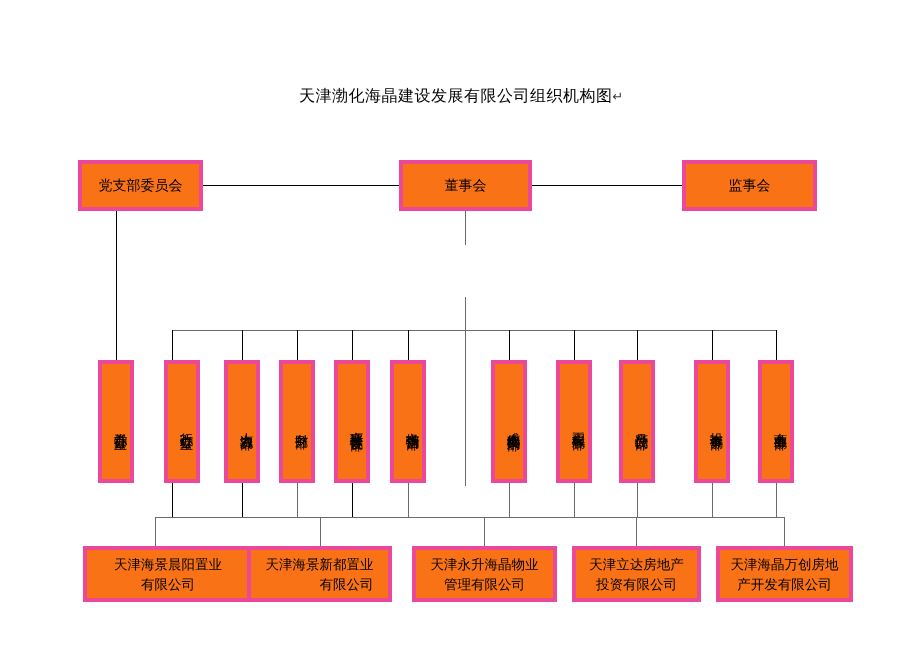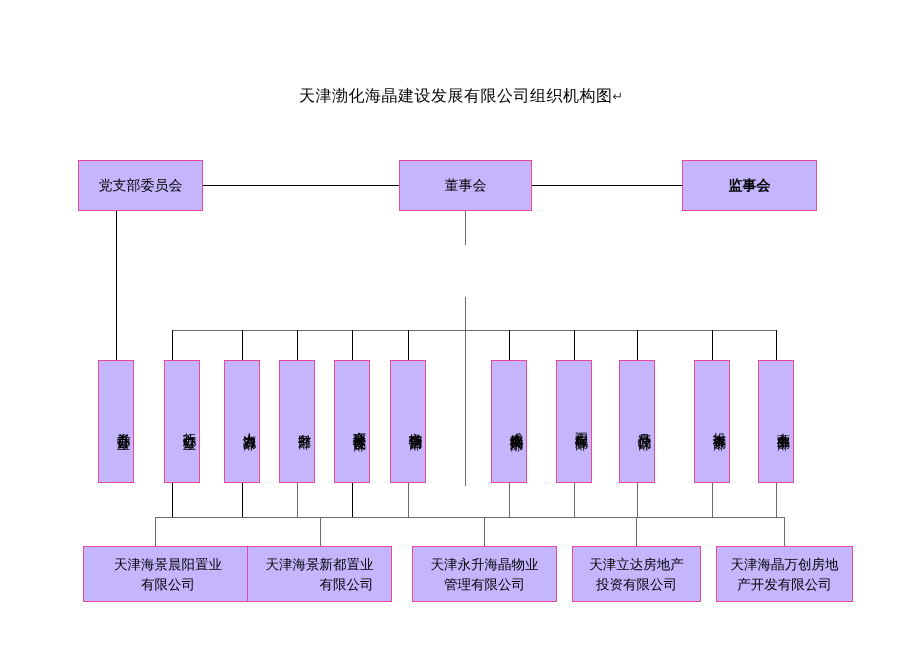--- a/index.html
+++ b/index.html
@@ -32,22 +32,22 @@
   }
   .pilcrow {
     font-size: 13px;
     color: #3a3a3a;
   }
 
   
   .node {
     position: absolute;
     box-sizing: border-box;
-    border: 1px solid #ec4899;
-    background: #c4b5fd;
+    border: 4px solid #ec4899;
+    background: #f97316;
     display: flex;
     align-items: center;
     justify-content: center;
     color: #000000;
     z-index: 3;
   }
   .node-h {
     font-size: 14px;
     line-height: 1.45;
     text-align: center;
@@ -96,21 +96,21 @@
   </div>
 
   <div class="node node-h" style="left:78px; top:160px; width:125px; height:51px;">
     <span>党支部委员会</span>
   </div>
 
   <div class="node node-h" style="left:399px; top:160px; width:133px; height:51px;">
     <span>董事会</span>
   </div>
 
-  <div class="node node-h" style="left:682px; top:160px; width:135px; height:51px;font-weight:bold;">
+  <div class="node node-h" style="left:682px; top:160px; width:135px; height:51px;">
     <span>监事会</span>
   </div>
 
 
   <div class="ln h" style="left:203px; top:185px; width:196px;"></div>
 
   <div class="ln h" style="left:532px; top:185px; width:150px;"></div>
 
   <div class="ln v grey" style="left:465px; top:211px; height:34px;"></div>
 

